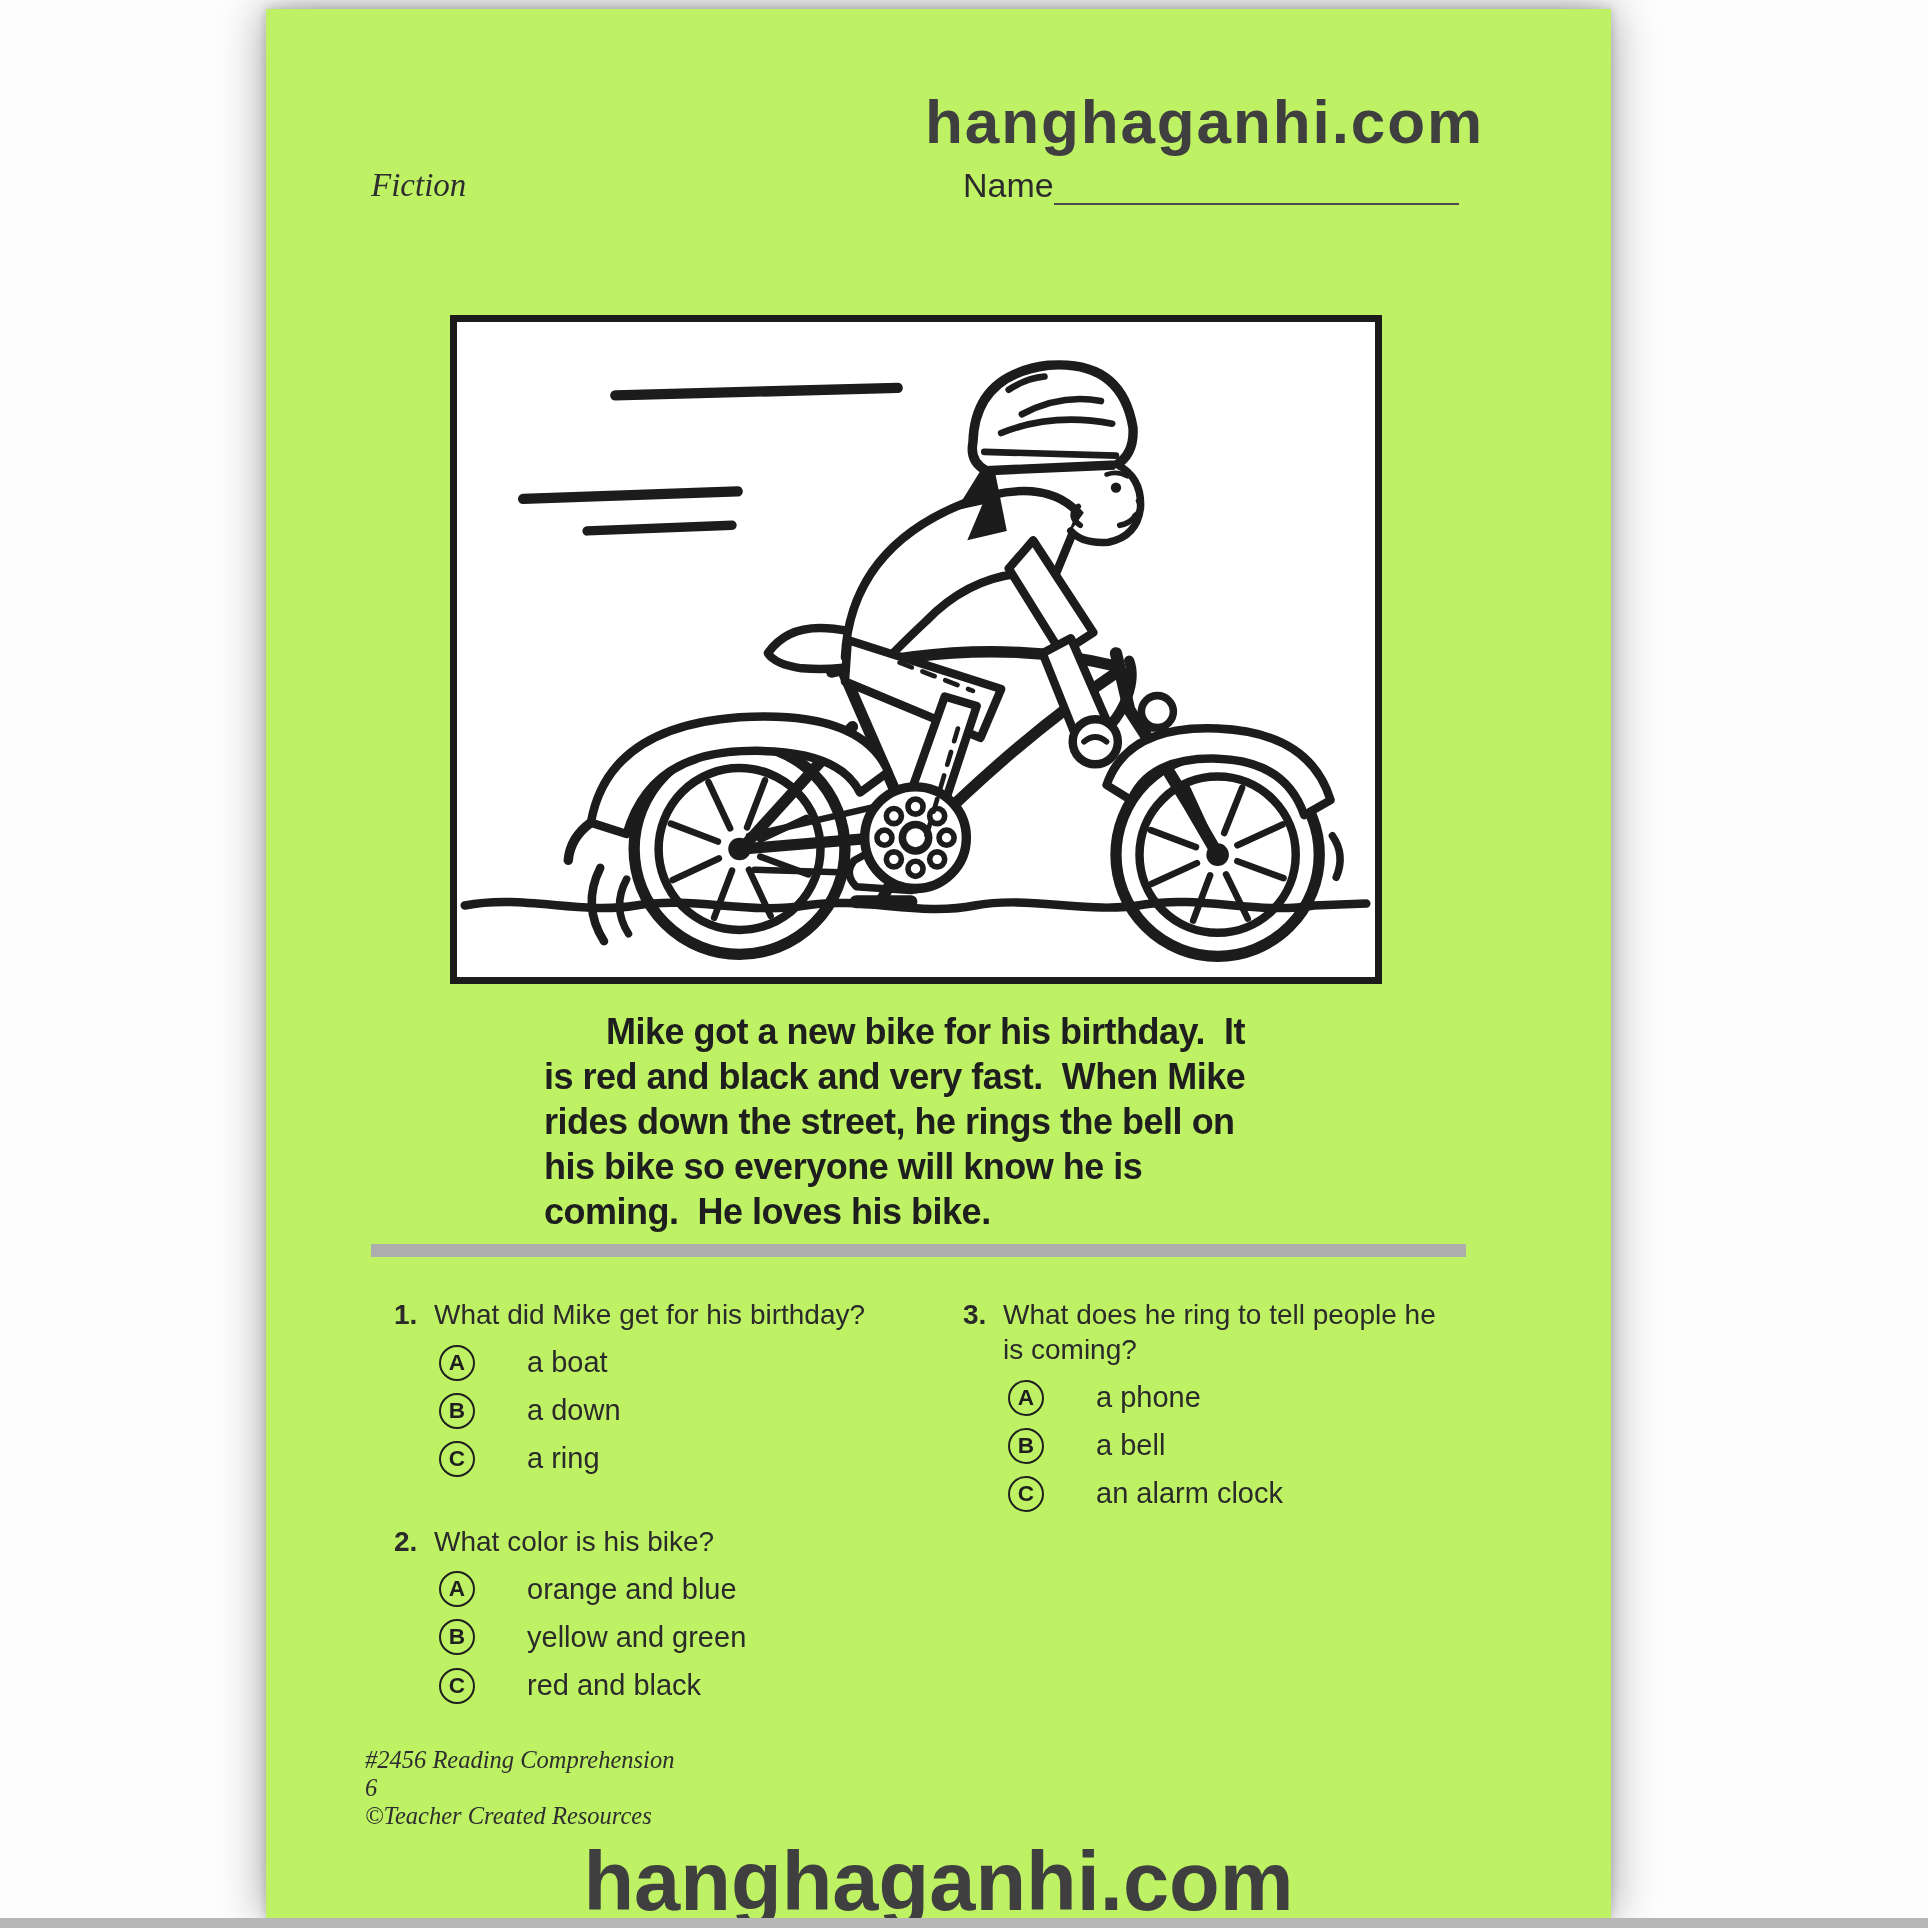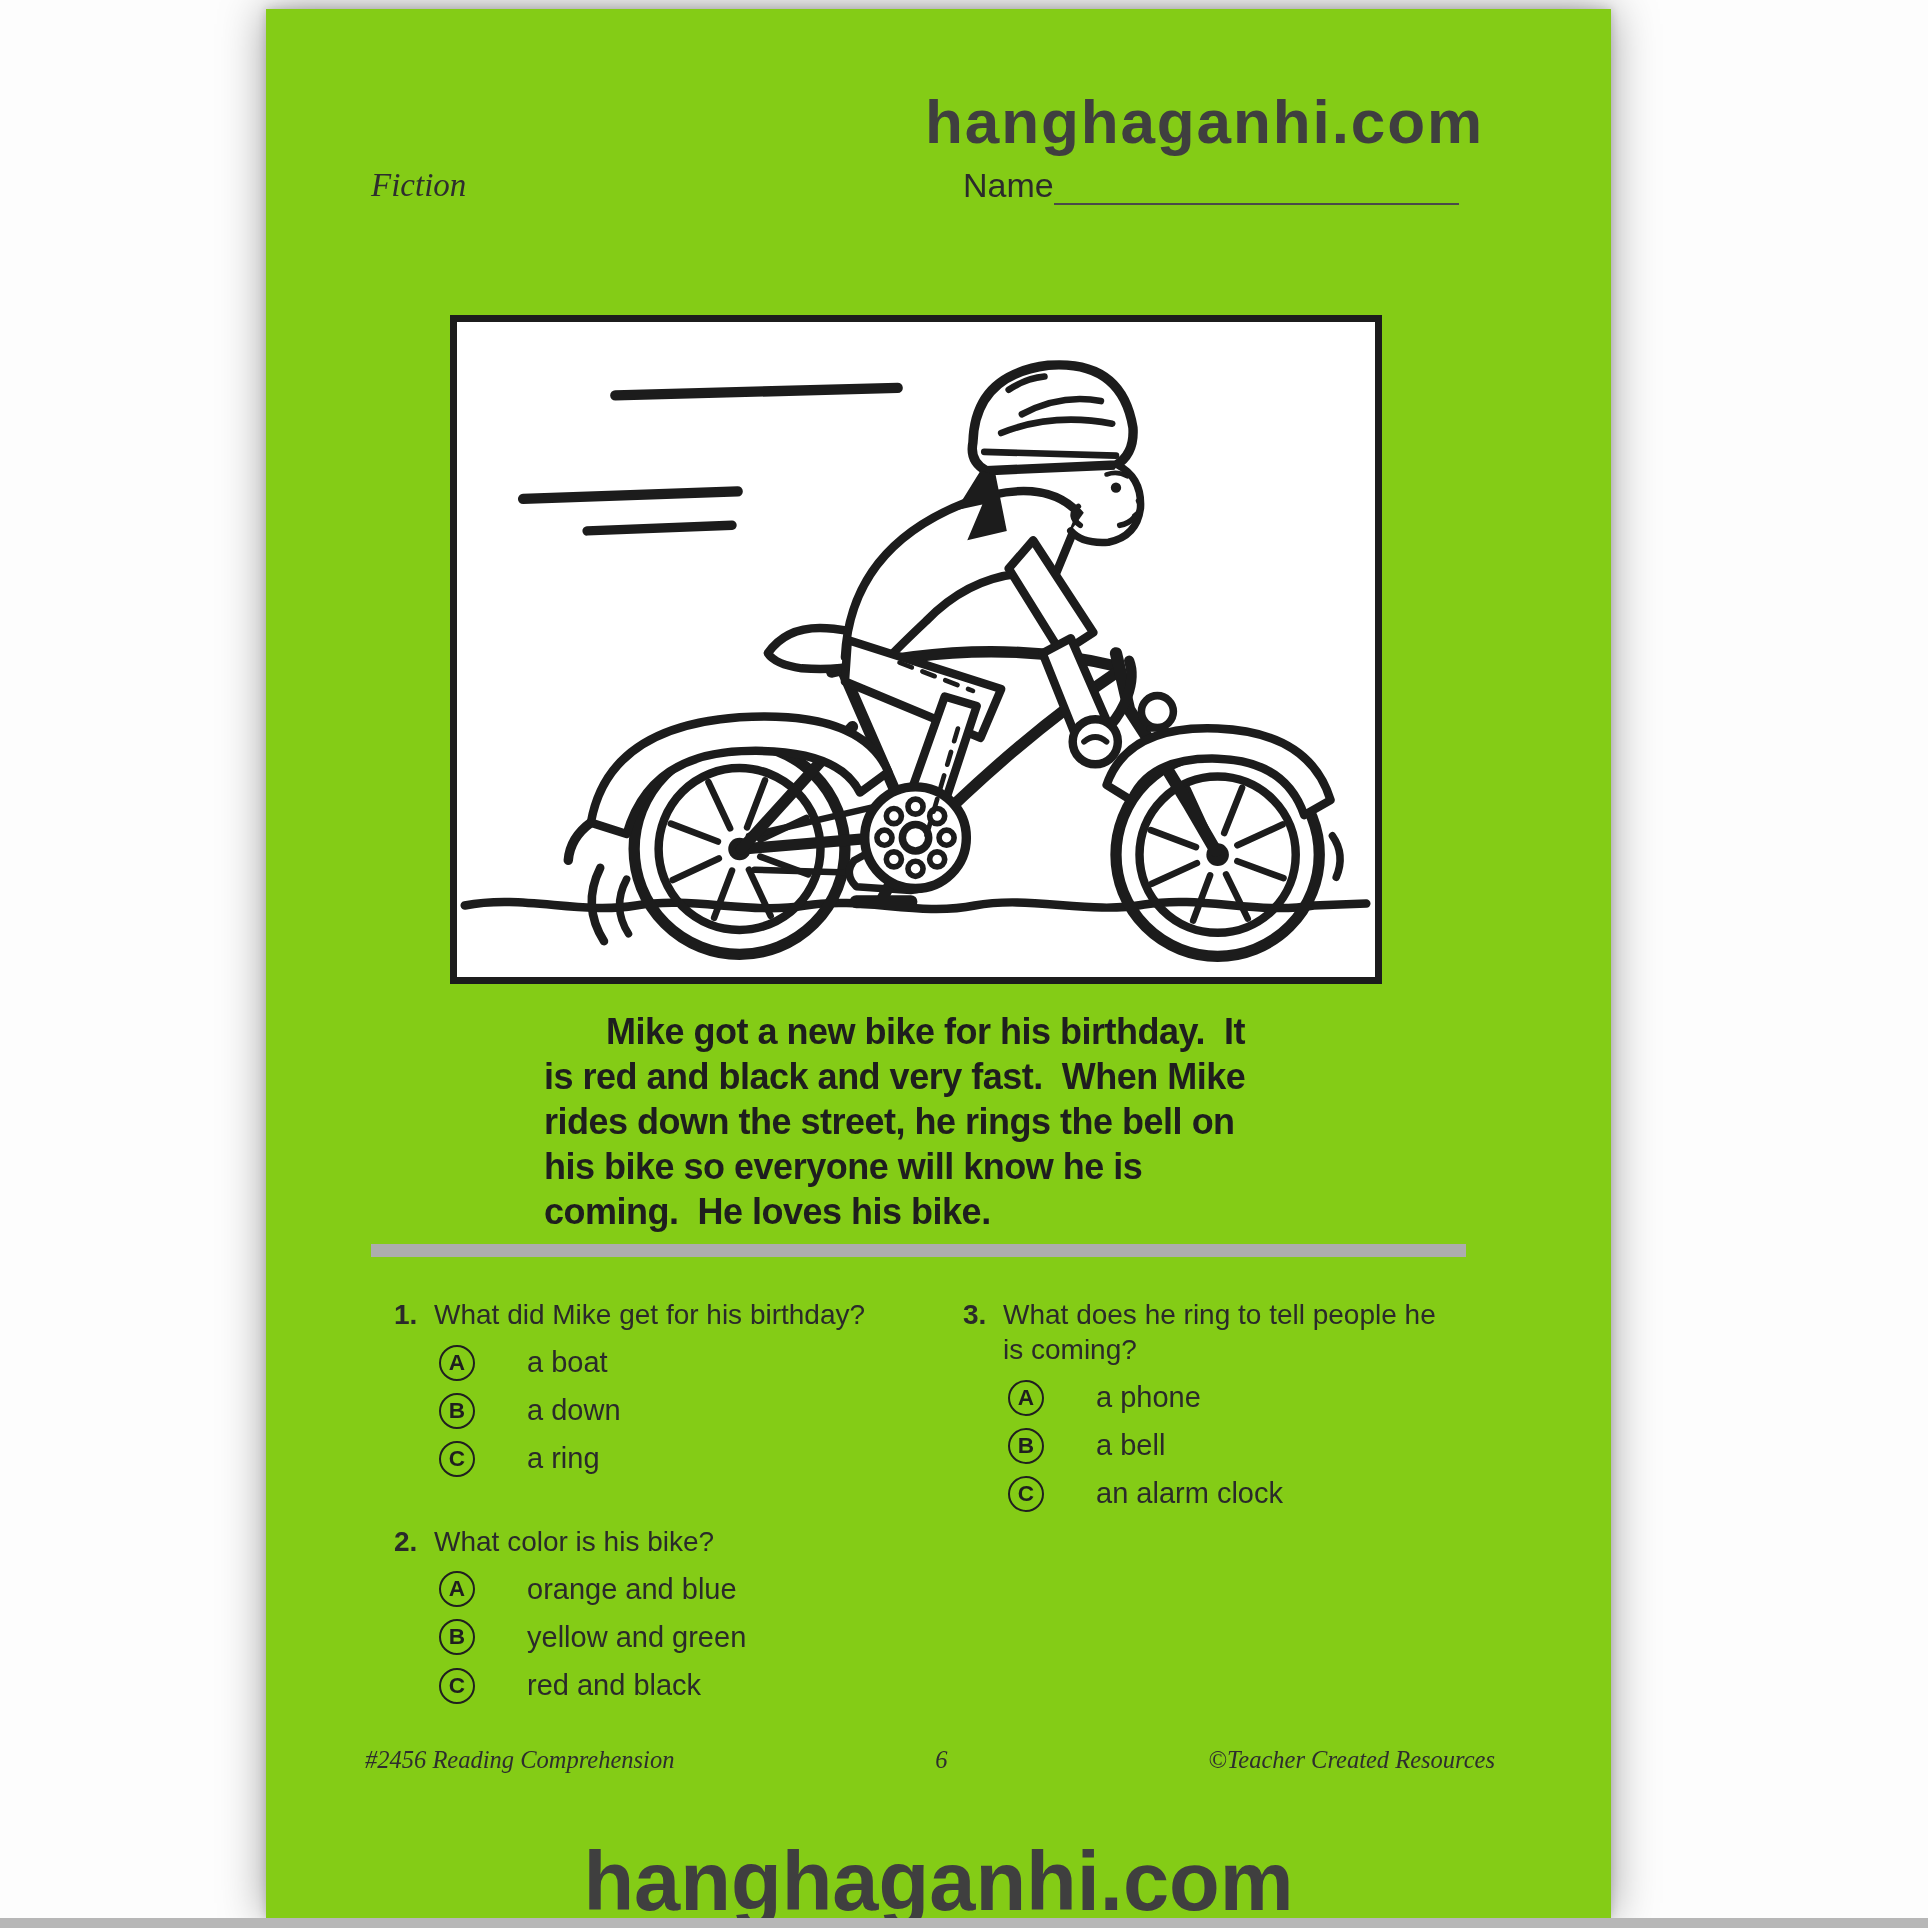--- a/index.html
+++ b/index.html
@@ -1,17 +1,17 @@
 <!DOCTYPE html>
 <html style="font-size:15px"><head>
 <meta charset="utf-8">
 <style>
   html,body{margin:0;padding:0;background:#ffffff;width:1928px;height:1928px;overflow:hidden;}
   .canvas{position:relative;width:1928px;height:1928px;background:#fdfdfd;font-family:"Liberation Sans",sans-serif;color:#231f20;}
-  .page{position:absolute;left:266px;top:9.4px;width:1345px;height:1909px;background:#84cc16;
+  .page{position:absolute;left:266px;top:9.4px;width:1345px;height:1909px;background:#bef264;
         box-shadow:0 0 43px rgba(0,0,0,.38), 0 0 9.4px rgba(0,0,0,.18);}
   .bottom-strip{position:absolute;left:0;top:1918px;width:1928px;height:10.4px;background:#b7b7b7;}
 
   .wm-top{position:absolute;left:659px;top:77px;font-size:62px;font-weight:700;letter-spacing:1.9px;color:#3f3f3f;white-space:nowrap;}
   .wm-bottom{position:absolute;left:0;top:1825px;width:1345px;text-align:center;font-size:83px;font-weight:700;color:#3f3f3f;white-space:nowrap;}
 
   .fiction{position:absolute;left:105px;top:158px;font-family:"Liberation Serif",serif;font-style:italic;font-size:33px;color:#2e2e2e;}
   .name-area{position:absolute;left:697px;top:156px;display:flex;align-items:flex-end;}
   .name-label{font-size:34px;color:#2b2b2b;}
   .name-line{display:inline-block;width:405px;height:38px;border-bottom:2.8px solid #4a4a4a;}
@@ -36,21 +36,21 @@
   .q-num{width:40px;flex:0 0 40px;font-weight:700;}
   .q-text{flex:1;}
   .options{margin-left:45px;margin-top:7.5px;}
   .option{display:flex;align-items:center;margin-top:12.2px;}
   .bubble{width:32px;height:32px;flex:0 0 32px;border:2.8px solid #1f1f1f;border-radius:50%;
           display:flex;align-items:center;justify-content:center;font-size:22.6px;font-weight:600;color:#1f1f1f;}
   .opt-text{margin-left:52px;font-size:29px;color:#2a2a2a;}
   .q2{margin-top:47px;}
 
   .footer{position:absolute;left:99px;top:1737px;width:1130px;display:flex;justify-content:space-between;
-          font-family:"Liberation Serif",serif;font-style:italic;font-size:24.5px;color:#2e2e2e;}
+          font-family:"Liberation Serif",serif;font-style:italic;font-size:24.5px;color:#2e2e2e;flex-direction:column;}
 </style>
 </head>
 <body>
 
 <div class="canvas">
   <div class="page">
 
     <div class="wm-top">hanghaganhi.com</div>
 
     <span class="fiction">Fiction</span>

